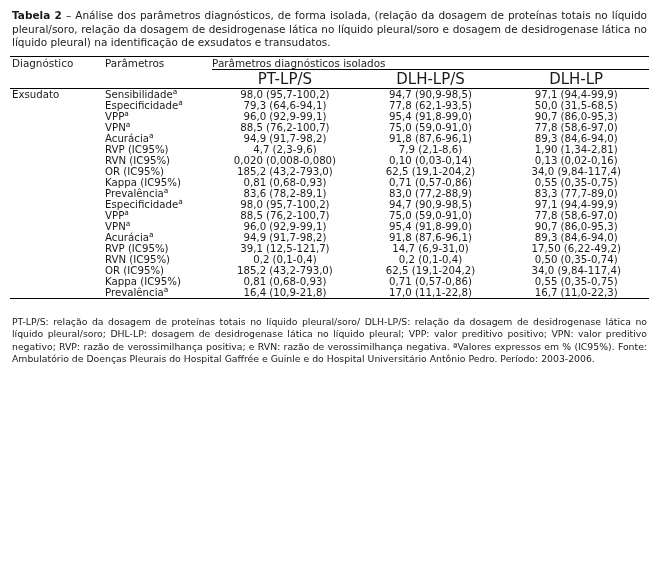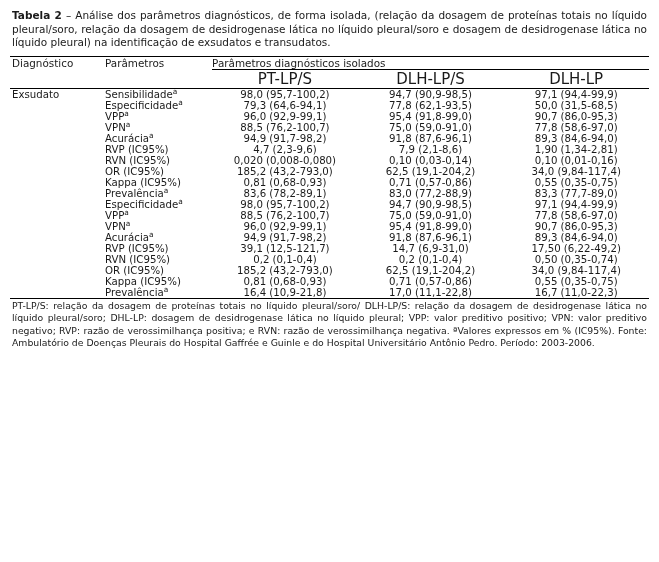--- a/index.html
+++ b/index.html
@@ -76,21 +76,21 @@
     width: 149px;
     text-align: center;
   }
   sup {
     font-size: 7.4px;
     vertical-align: super;
     line-height: 0;
   }
   
   .footnote {
-    margin-top: 1px;
+    margin-top: 17px;
     font-size: 9.3px;
     line-height: 12.4px;
     text-align: justify;
     padding: 0 2px;
   }
 </style>
 </head>
 <body>
 
 <div class="page">
@@ -157,21 +157,21 @@
           <td class="col-param"><span>RVP (IC95%)</span></td>
           <td class="col-val">4,7 (2,3-9,6)</td>
           <td class="col-val">7,9 (2,1-8,6)</td>
           <td class="col-val">1,90 (1,34-2,81)</td>
         </tr>
         <tr class="body-row">
           <td class="col-diag"></td>
           <td class="col-param"><span>RVN (IC95%)</span></td>
           <td class="col-val">0,020 (0,008-0,080)</td>
           <td class="col-val">0,10 (0,03-0,14)</td>
-          <td class="col-val">0,10 (0,01-0,16)</td>
+          <td class="col-val">0,13 (0,02-0,16)</td>
         </tr>
         <tr class="body-row">
           <td class="col-diag"></td>
           <td class="col-param"><span>OR (IC95%)</span></td>
           <td class="col-val">185,2 (43,2-793,0)</td>
           <td class="col-val">62,5 (19,1-204,2)</td>
           <td class="col-val">34,0 (9,84-117,4)</td>
         </tr>
         <tr class="body-row">
           <td class="col-diag"></td>

